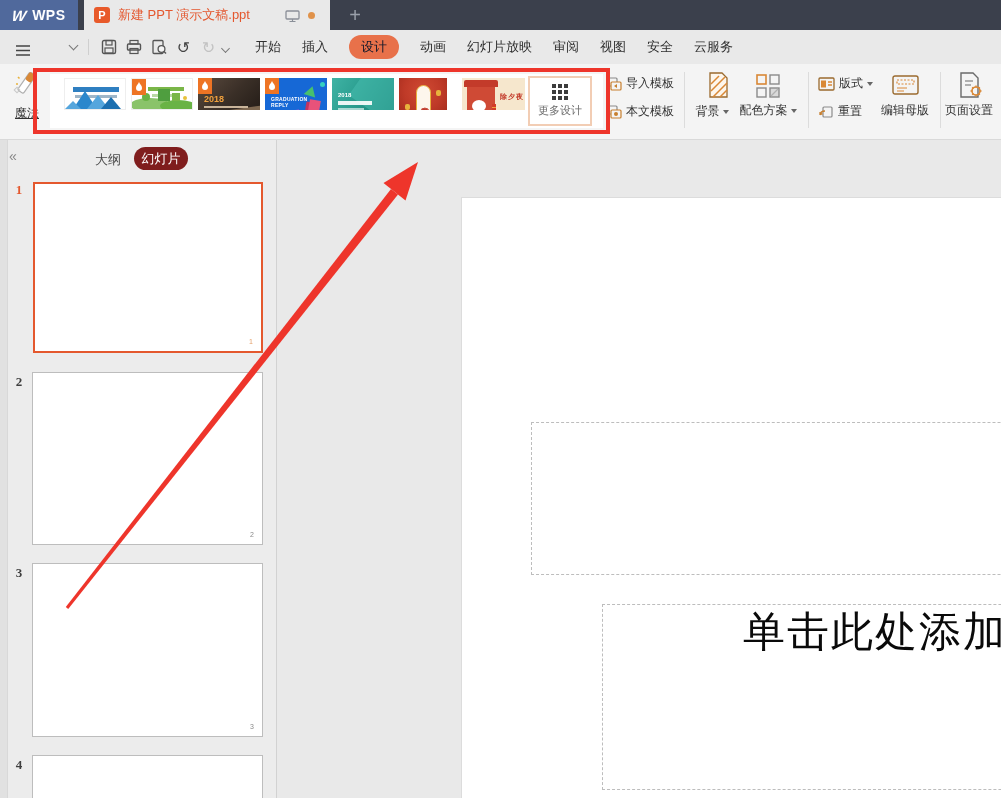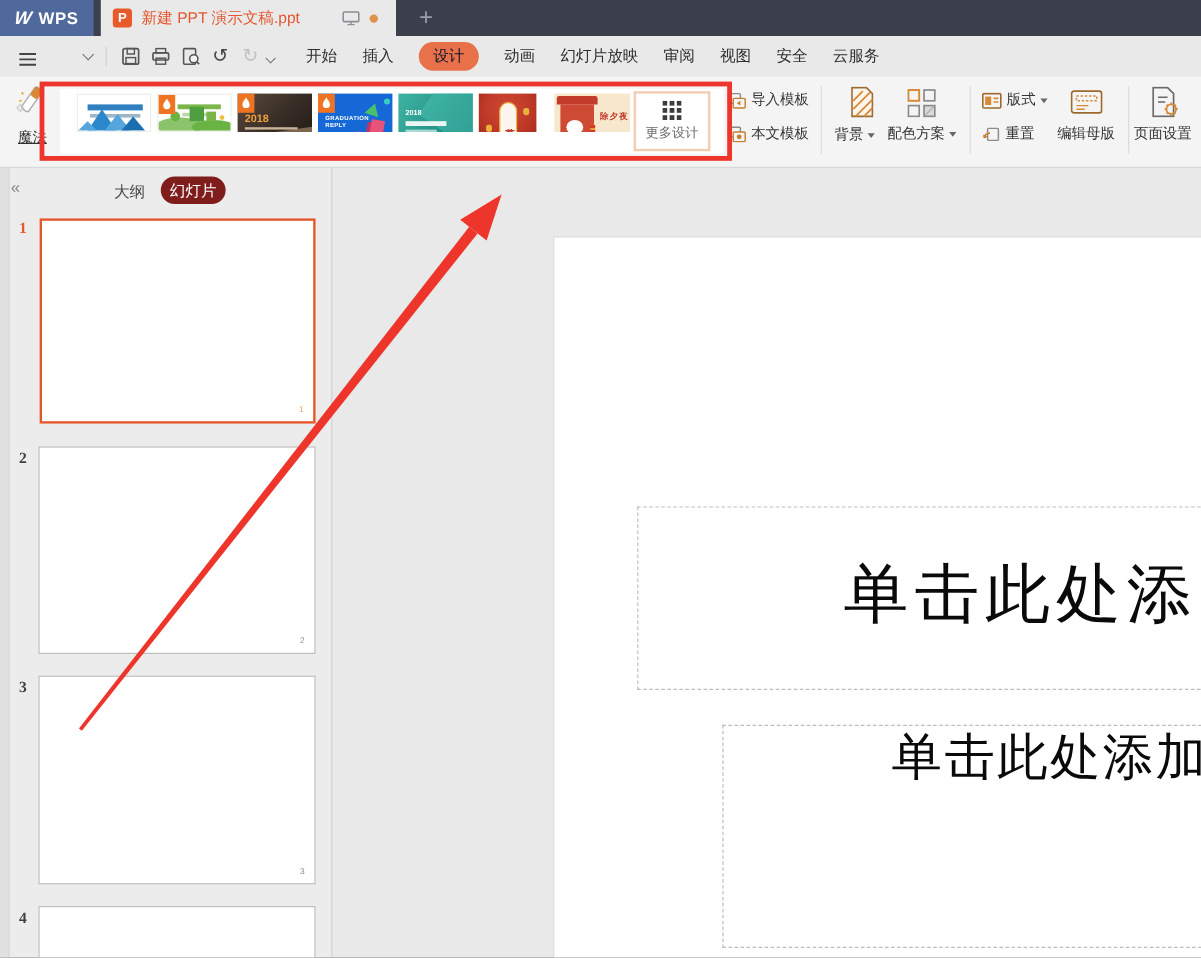--- a/index.html
+++ b/index.html
@@ -458,21 +458,20 @@
     <span class="abs slide-num" style="left:12px;top:617px">4</span>
     <div class="abs thumb" style="left:32px;top:615px;width:231px;height:120px">
       <span class="corner-num"></span>
     </div>
   </div>
 
   <div class="abs canvas"></div>
   <div class="abs slide-page"></div>
 
   <div class="abs ph ph-title"></div>
-  <div class="abs title-text">单击此处添</div>
 
   <div class="abs ph ph-body"></div>
   <div class="abs body-text">单击此处添加</div>
 
   <div class="abs red-box"></div>
   <svg class="abs arrow-svg" width="1001" height="798" viewBox="0 0 1001 798">
     <polygon points="65.8,607.1 68.2,608.9 398,194.6 391,189" fill="#ee352b"></polygon>
     <polygon points="418,162 405.5,200.4 383.5,183.1" fill="#ee352b"></polygon>
   </svg>
 

